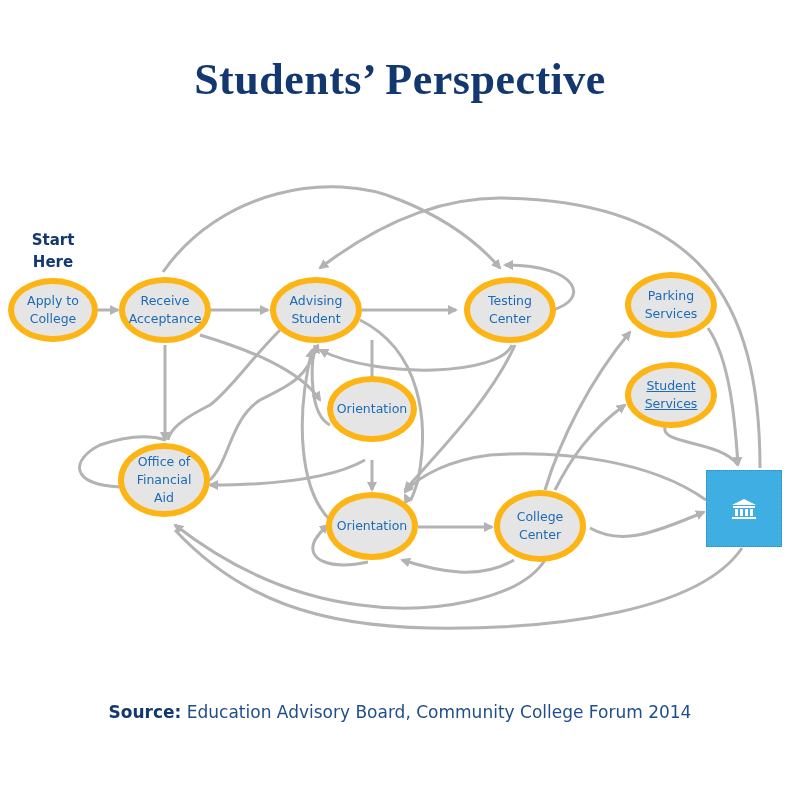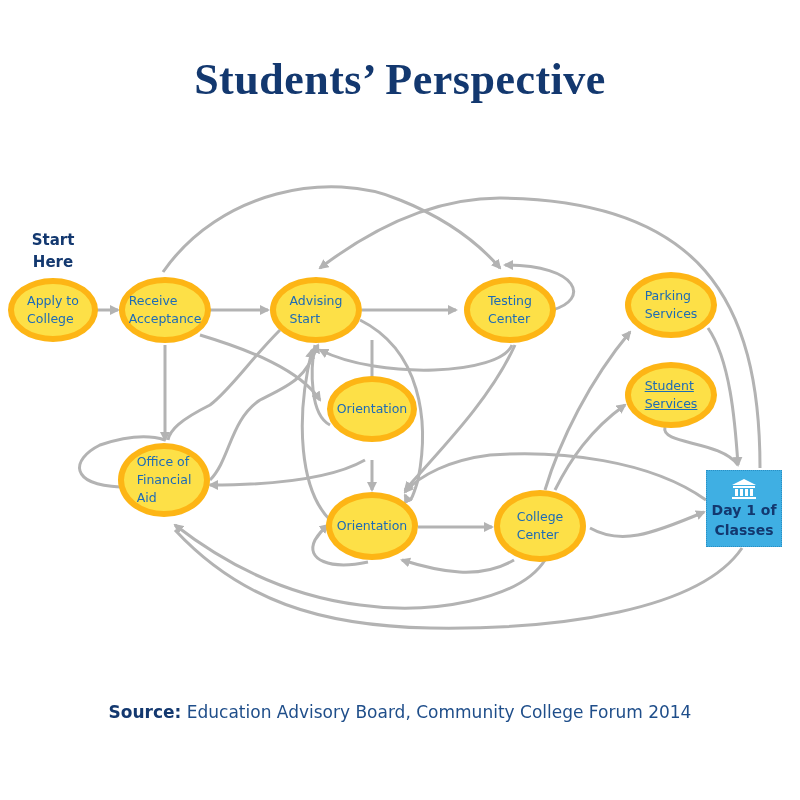--- a/index.html
+++ b/index.html
@@ -10,22 +10,22 @@
     color: #13386f; letter-spacing: 0.5px; line-height: 1;
   }
   .start-here {
     position: absolute; left: 22px; top: 229px; width: 62px; text-align: center;
     font-family: "DejaVu Sans", sans-serif; font-weight: bold; font-size: 15px;
     line-height: 22px; color: #13386f;
   }
   svg.diagram { position: absolute; left: 0; top: 0; }
   .node {
     position: absolute; box-sizing: border-box; border: 6px solid #fdb515;
-    border-radius: 50%; background: #fde047; display: flex; align-items: center;
-    justify-content: center; text-align: left;
+    border-radius: 50%; background: #e5e5e5; display: flex; align-items: center;
+    justify-content: center; text-align: center;
     font-family: "DejaVu Sans", sans-serif; font-size: 12.5px; line-height: 18px;
     color: #1d6bb6;
   }
   .node span { white-space: pre-line; }
   .day1 {
     position: absolute; left: 706px; top: 470px; width: 76px; height: 77px;
     background: #3fafe3; border: 1px dotted #2a8fc4; box-sizing: border-box;
     display: flex; flex-direction: column; align-items: center; justify-content: center;
     color: #13386f; font-family: "DejaVu Sans", sans-serif; font-weight: bold;
     font-size: 14px; line-height: 20px; text-align: center;
@@ -118,21 +118,21 @@
 <div class="node" style="left:8px;top:278px;width:90px;height:64px;">
     <span>Apply to
 College</span>
   </div>
 <div class="node" style="left:119px;top:277px;width:92px;height:66px;">
     <span>Receive
 Acceptance</span>
   </div>
 <div class="node" style="left:270px;top:277px;width:92px;height:66px;">
     <span>Advising
-Start</span>
+Student</span>
   </div>
 <div class="node" style="left:464px;top:277px;width:92px;height:66px;">
     <span>Testing
 Center</span>
   </div>
 <div class="node" style="left:625px;top:272px;width:92px;height:66px;">
     <span>Parking
 Services</span>
   </div>
 <div class="node" style="left:625px;top:362px;width:92px;height:66px;text-decoration:underline;">
@@ -158,17 +158,15 @@
 <div class="day1">
   <svg width="26" height="22" viewBox="0 0 26 22">
     <path d="M13,1 L25,7 L1,7 Z" fill="#ffffff"></path>
     <rect x="2" y="8" width="22" height="2" fill="#ffffff"></rect>
     <rect x="4" y="11" width="3" height="7" fill="#ffffff"></rect>
     <rect x="9" y="11" width="3" height="7" fill="#ffffff"></rect>
     <rect x="14" y="11" width="3" height="7" fill="#ffffff"></rect>
     <rect x="19" y="11" width="3" height="7" fill="#ffffff"></rect>
     <rect x="1" y="19" width="24" height="2" fill="#ffffff"></rect>
   </svg>
-  <span class="label">Day 1 of
-Classes</span>
 </div>
 
 <div class="source"><b>Source:</b><span> Education Advisory Board, Community College Forum 2014</span></div>
 
 </body></html>

